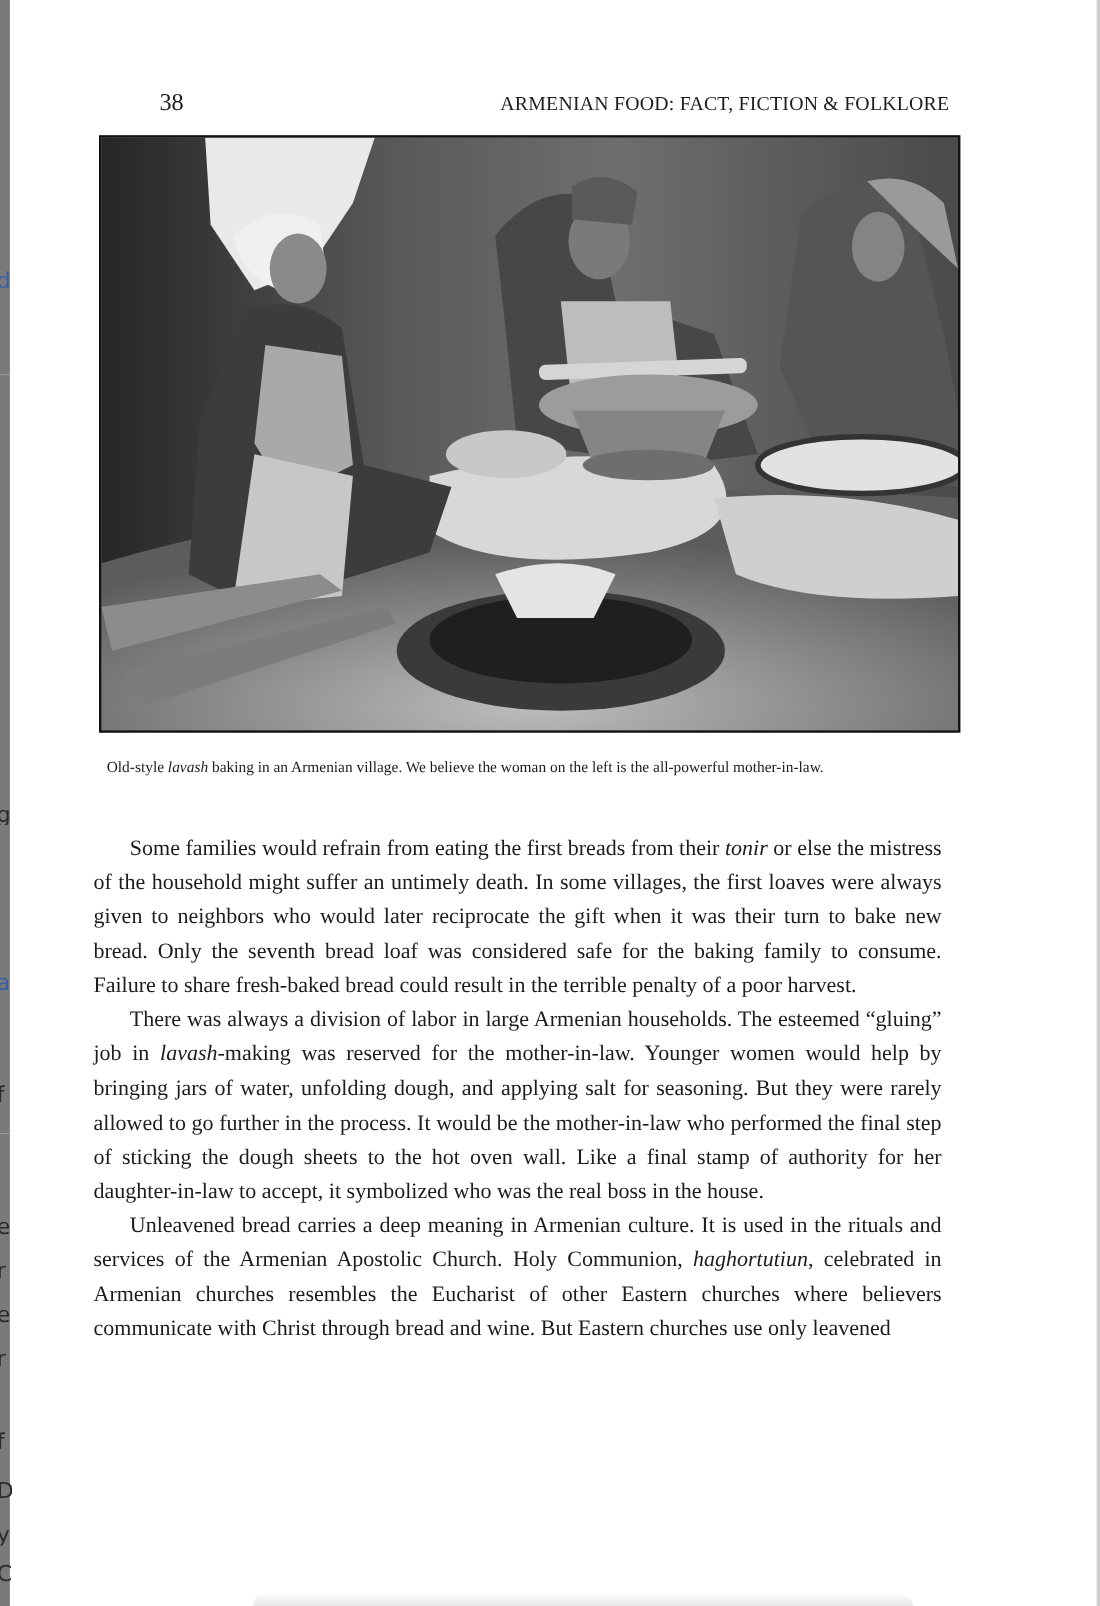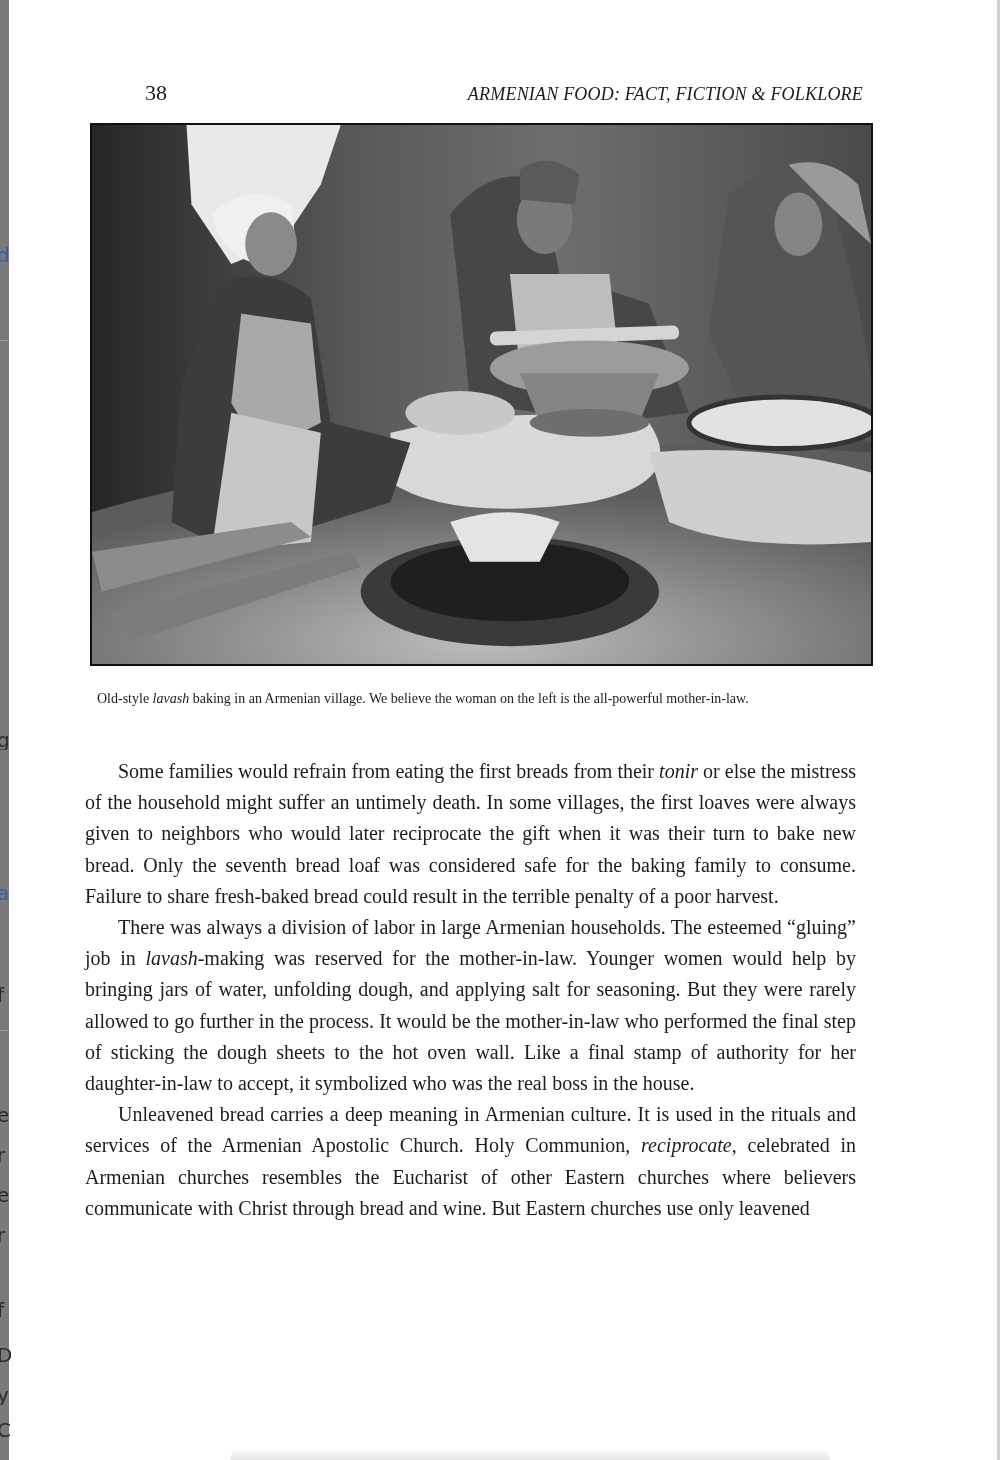--- a/index.html
+++ b/index.html
@@ -32,21 +32,21 @@
     .page {
       position: absolute; left: 0; top: 0; width: 1000px; height: 1460px;
     }
     .running-head {
       position: absolute; top: 80px; left: 97px; width: 766px; height: 30px;
     }
     .page-number {
       position: absolute; left: 0; top: 0; font-size: 22px; margin-left: 48px;
     }
     .book-title {
-      position: absolute; right: 0; top: 4px; font-size: 18px; letter-spacing: 0.2px; font-style: italic;
+      position: absolute; right: 0; top: 4px; font-size: 18px; letter-spacing: 0.2px;
     }
     .figure {
       position: absolute; left: 90px; top: 123px; width: 783px; height: 543px;
       border: 2px solid #111; box-sizing: border-box; overflow: hidden;
       background: #6a6a6a;
     }
     .figure svg { display: block; width: 100%; height: 100%; }
     .caption {
       position: absolute; left: 97px; top: 688px; width: 770px;
       font-size: 14px; line-height: 22px;
@@ -143,18 +143,18 @@
       <path d="M0,430 L200,400 L220,415 L10,470 Z" fill="#8c8c8c"></path>
       <path d="M20,490 L260,430 L270,445 L40,520 Z" fill="#7c7c7c"></path>
     </svg>
   </div>
 
   <div class="caption"><span>Old-style </span><em>lavash</em><span> baking in an Armenian village. We believe the woman on the left is the all-powerful mother-in-law.</span></div>
 
   <div class="body-text">
     <p><span>Some families would refrain from eating the first breads from their </span><em>tonir</em><span> or else the mistress of the household might suffer an untimely death. In some villages, the first loaves were always given to neighbors who would later reciprocate the gift when it was their turn to bake new bread. Only the seventh bread loaf was considered safe for the baking family to consume. Failure to share fresh-baked bread could result in the terrible penalty of a poor harvest.</span></p>
     <p><span>There was always a division of labor in large Armenian households. The esteemed “gluing” job in </span><em>lavash</em><span>-making was reserved for the mother-in-law. Younger women would help by bringing jars of water, unfolding dough, and applying salt for seasoning. But they were rarely allowed to go further in the process. It would be the mother-in-law who performed the final step of sticking the dough sheets to the hot oven wall. Like a final stamp of au­thority for her daughter-in-law to accept, it symbolized who was the real boss in the house.</span></p>
-    <p><span>Unleavened bread carries a deep meaning in Armenian culture. It is used in the rituals and services of the Armenian Apostolic Church. Holy Com­munion, </span><em>reciprocate</em><span>, celebrated in Armenian churches resembles the Eucharist of other Eastern churches where believers communicate with Christ through bread and wine. But Eastern churches use only leavened</span></p>
+    <p><span>Unleavened bread carries a deep meaning in Armenian culture. It is used in the rituals and services of the Armenian Apostolic Church. Holy Com­munion, </span><em>haghortutiun</em><span>, celebrated in Armenian churches resembles the Eucharist of other Eastern churches where believers communicate with Christ through bread and wine. But Eastern churches use only leavened</span></p>
   </div>
 
 </div>
 
 <div class="bottom-shadow"></div>
 
 </body></html>

